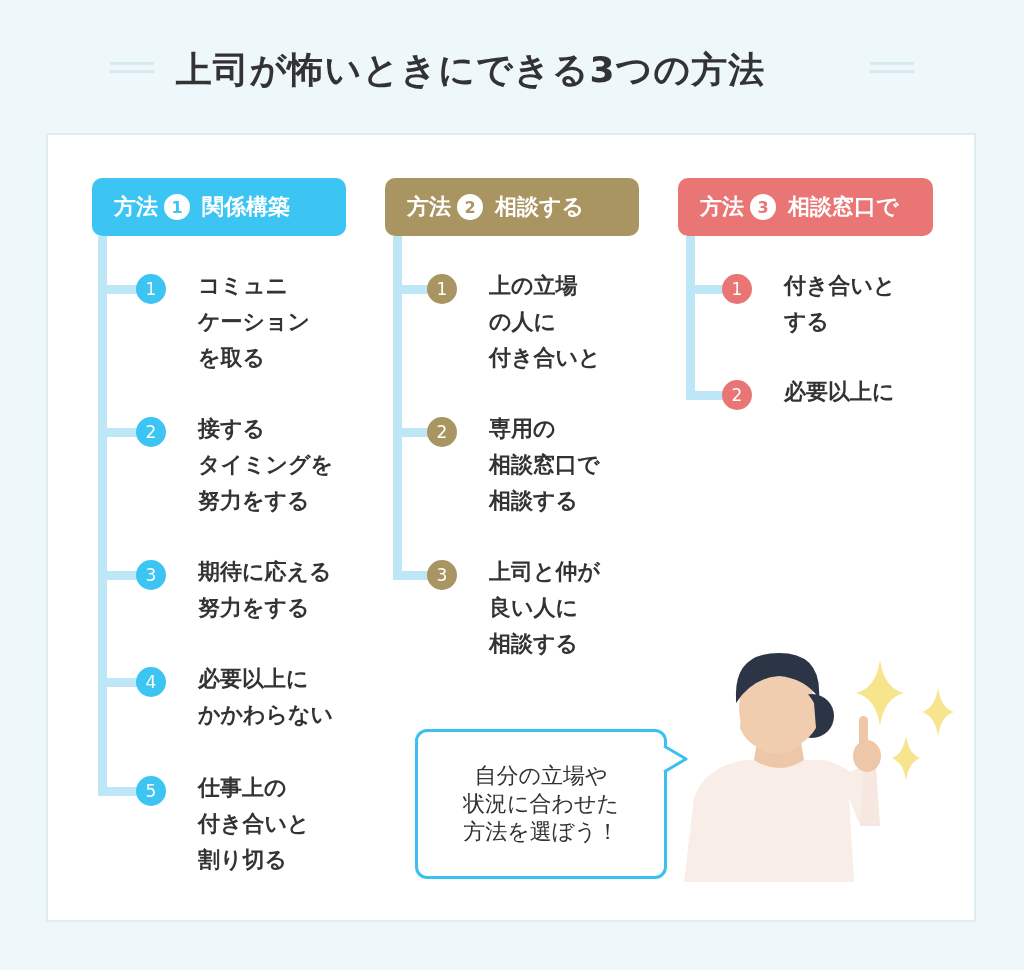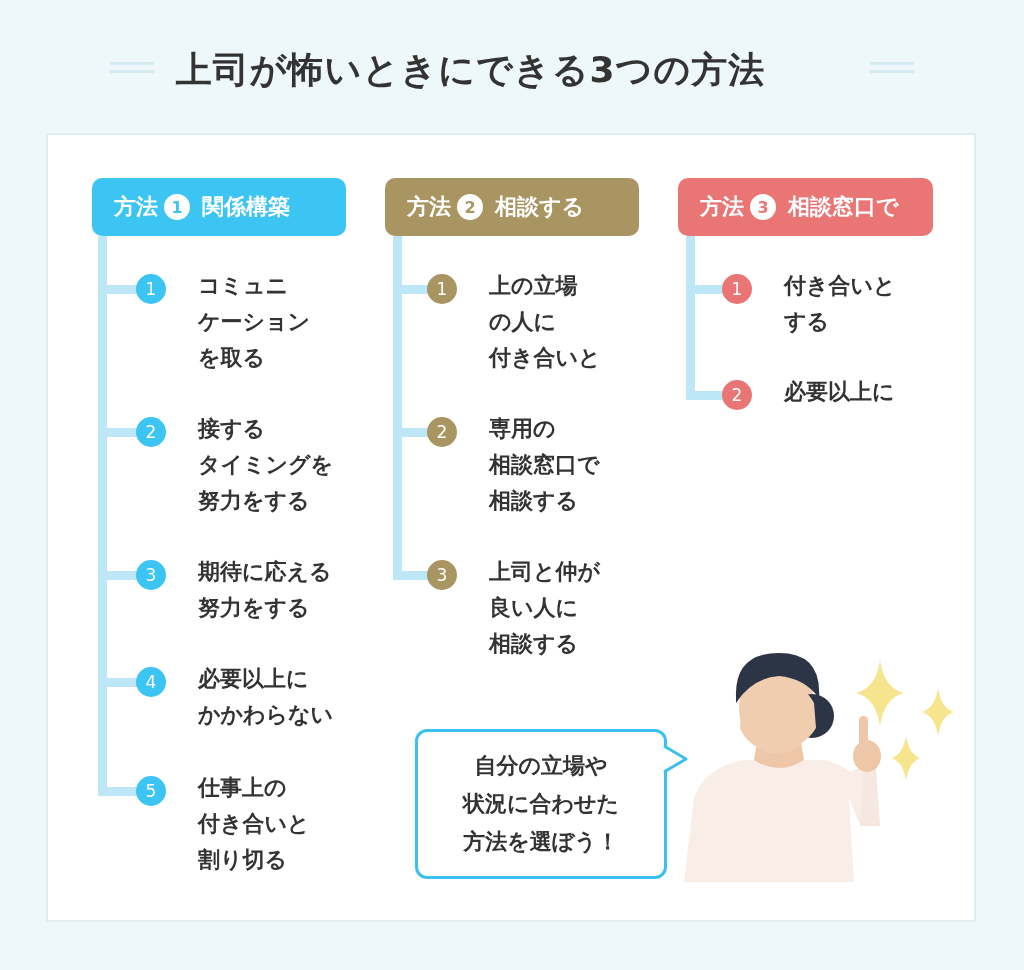--- a/index.html
+++ b/index.html
@@ -40,21 +40,21 @@
   .item .txt {
     position:absolute; left:42px; top:-6px; font-size:22px; font-weight:bold; color:#333;
     line-height:36px; white-space:pre;margin-left:20px;
   }
 
   .bubble {
     position:absolute; left:415px; top:729px; width:252px; height:150px;
     border:3px solid #3cc0ef; border-radius:12px; box-sizing:border-box; background:#fff;
     display:flex; align-items:center; justify-content:center; text-align:center;
   }
-  .bubble .btxt { font-size:22px; font-weight:bold; color:#333; line-height:38px; white-space:pre; }
+  .bubble .btxt { font-size:22px; font-weight:normal; color:#333; line-height:28px; white-space:pre; }
   .bubble-tail { position:absolute; left:662px; top:744px; width:26px; height:30px; }
 
   .figure { position:absolute; left:664px; top:648px; width:300px; height:234px; }
 </style>
 </head>
 <body>
 
 <div class="title-wrap">
   <div class="title-deco deco-left">
       <div class="ln a"></div>

